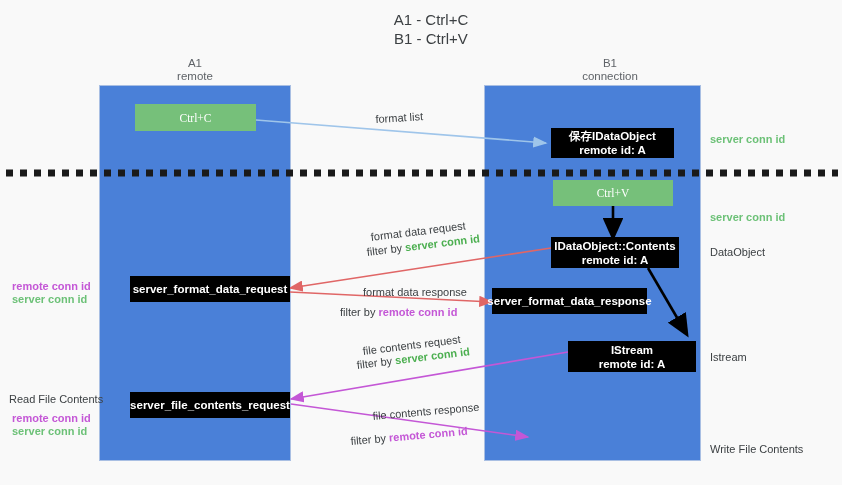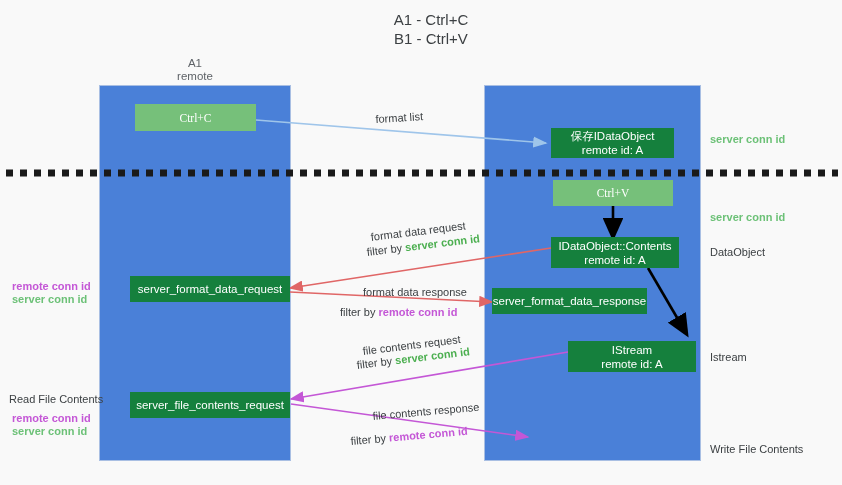--- a/index.html
+++ b/index.html
@@ -51,21 +51,21 @@
     justify-content:center;
     flex-direction:column;
     color:#ffffff;
     font-size:11.5px;
     line-height:14px;
     text-align:center;
     box-sizing:border-box;
     padding:2px 4px;
   }
   .box.green{background:#76c07a;font-family:Liberation Serif, serif;}
-  .box.orange{background:#15803d;}
+  .box.orange{background:#000000;font-weight:bold;}
   .box .l2{font-size:11.5px;}
 
   
   #arrows{position:absolute;left:0;top:0;width:842px;height:485px;}
 
   
   .lbl{
     position:absolute;
     font-size:11px;
     line-height:14px;
@@ -85,20 +85,24 @@
 
   <div class="abs" id="title">
     <div>A1 - Ctrl+C</div>
     <div>B1 - Ctrl+V</div>
   </div>
 
   <div class="abs col-head" id="head-a1">
     <div>A1</div>
     <div>remote</div>
   </div>
+  <div class="abs col-head" id="head-b1">
+    <div>B1</div>
+    <div>connection</div>
+  </div>
 
   <div class="abs lane" id="lane-a"></div>
   <div class="abs lane" id="lane-b"></div>
 
   <svg id="arrows" viewBox="0 0 842 485">
     <defs>
       <marker id="ah-blue" markerWidth="9" markerHeight="7" refX="8" refY="3.5" orient="auto">
         <polygon points="0 0, 9 3.5, 0 7" fill="#9fc5ea"></polygon>
       </marker>
       <marker id="ah-red" markerWidth="9" markerHeight="7" refX="8" refY="3.5" orient="auto">

